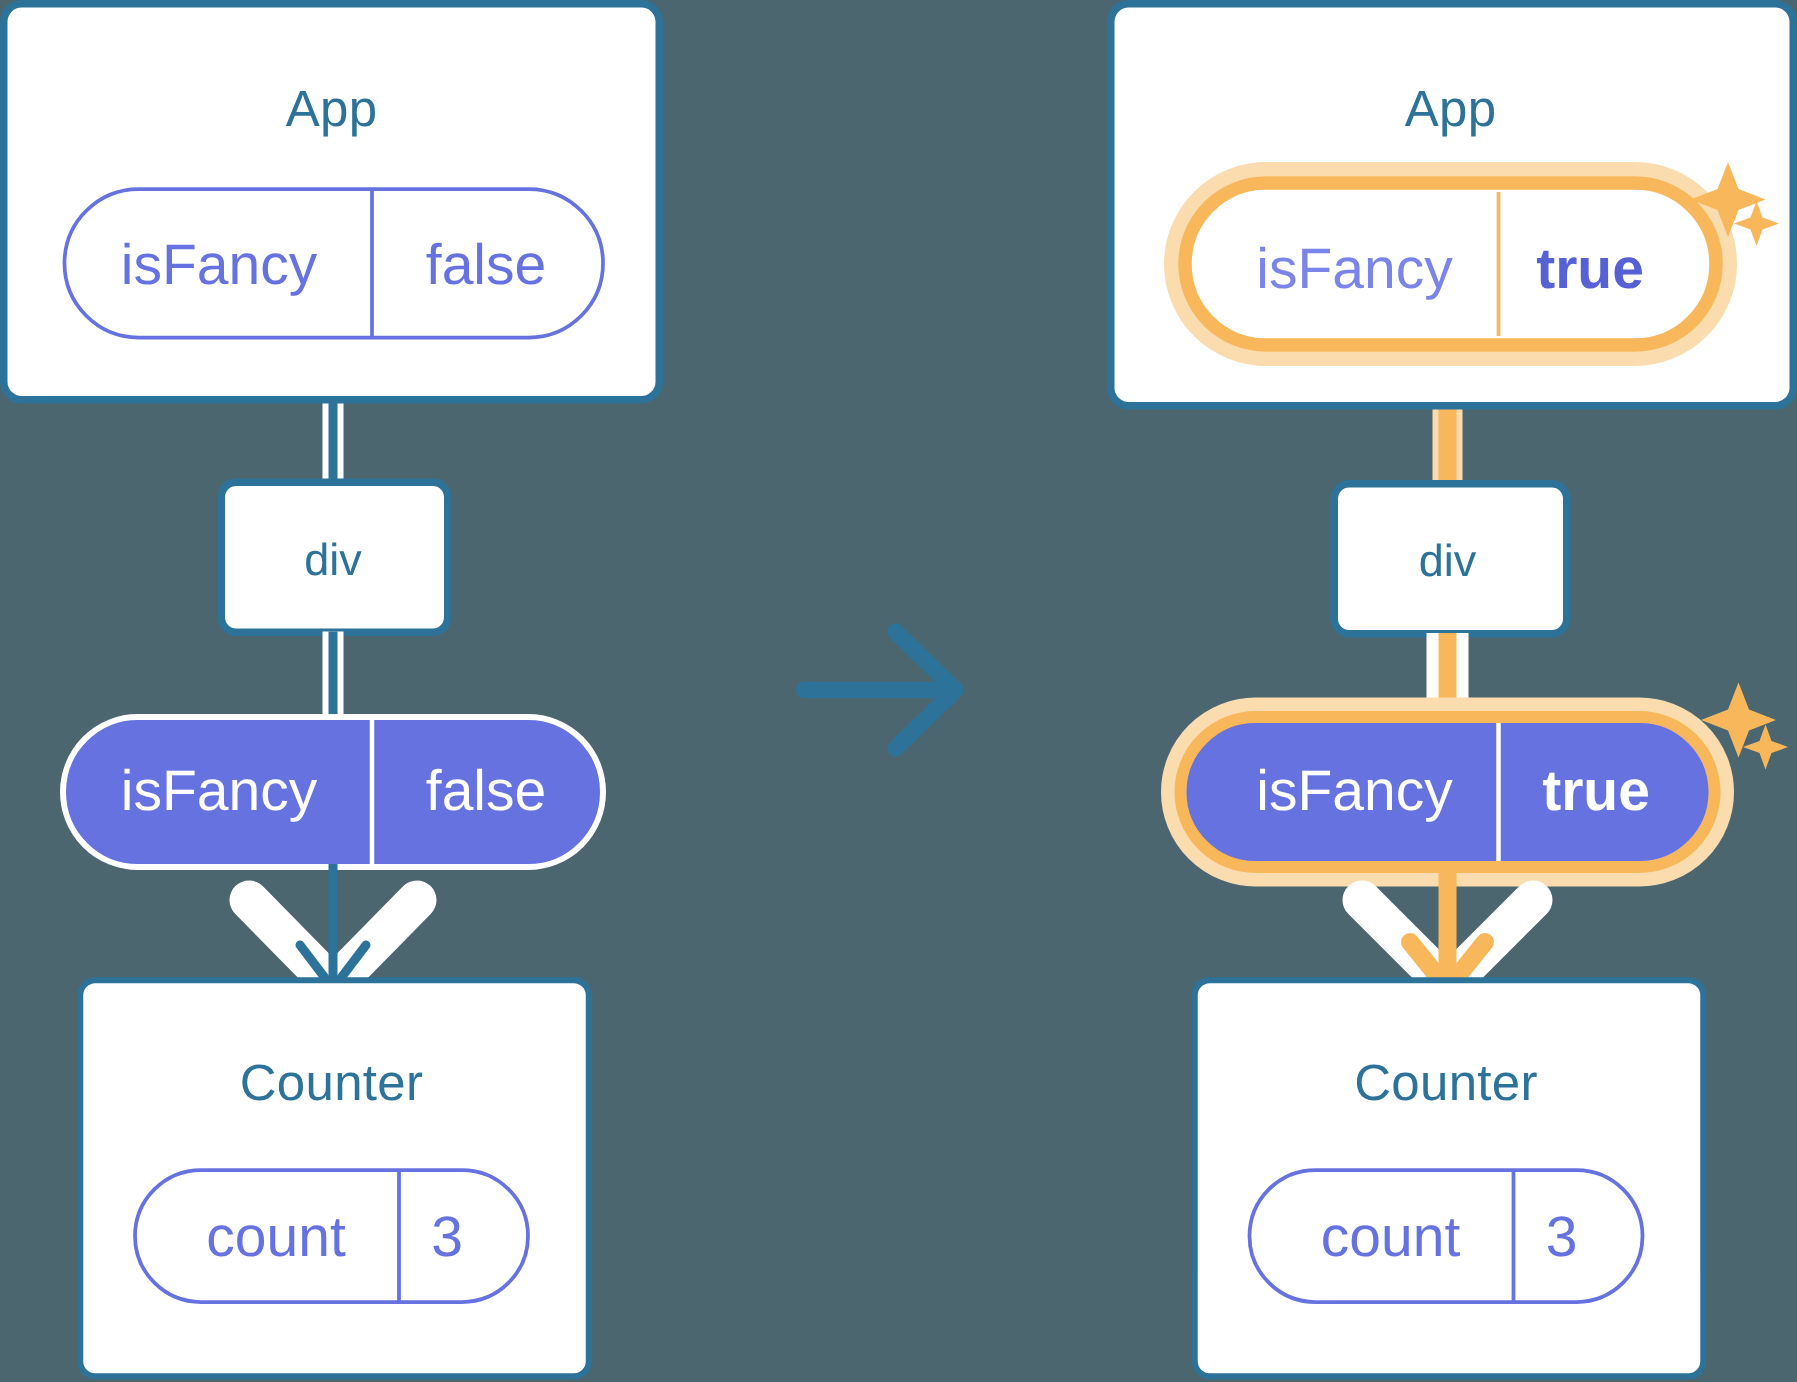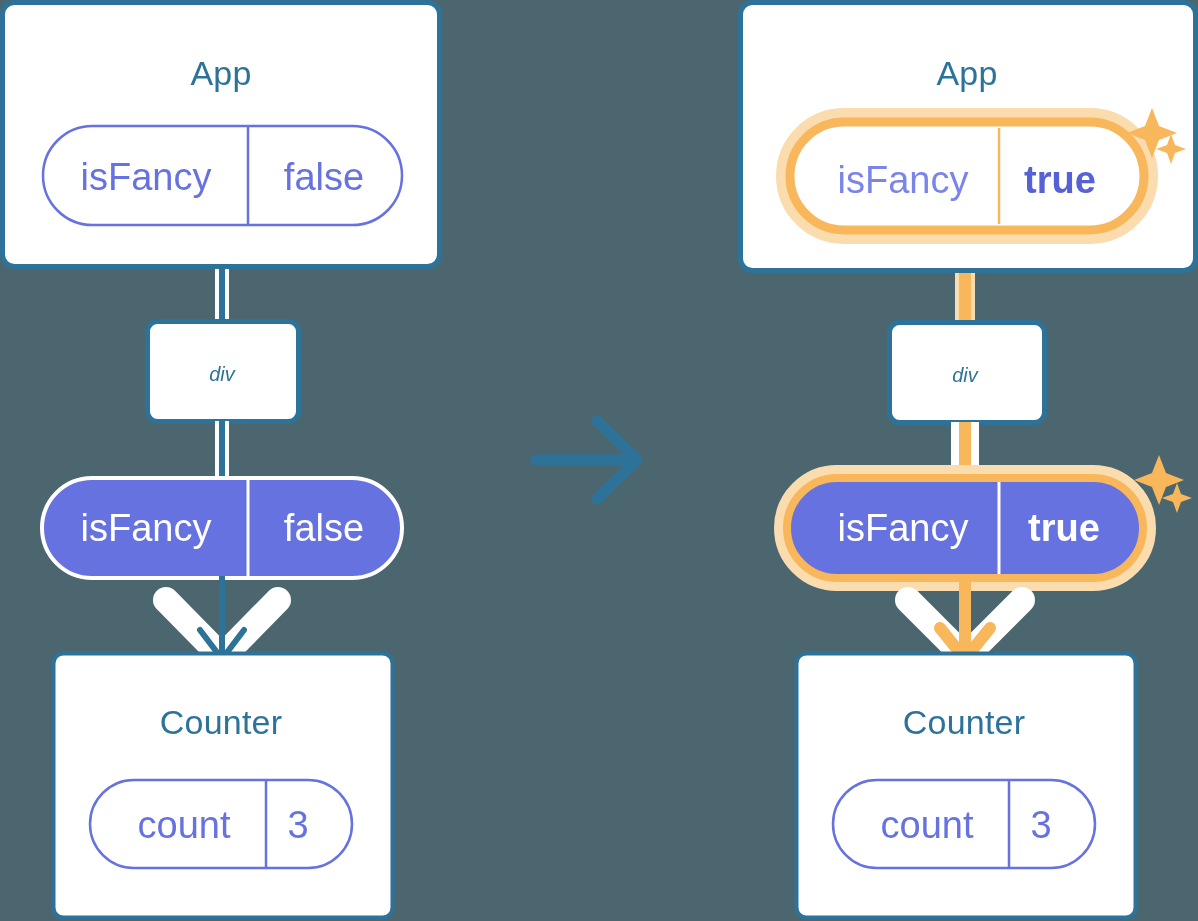--- a/index.html
+++ b/index.html
@@ -47,23 +47,22 @@
   }
   .pill-txt-bold {
     font-weight: bold;
     color: #5661d6;
   }
   .pill-txt-bold-white {
     font-weight: bold;
     color: #ffffff;
   }
   .div-txt {
-    font-size: 20px;
+    font-size: 30px;
     color: #2d7399;
-    font-style: italic;
   }
   .ctr {
     transform: translate(-50%, -50%);
   }
 </style>
 </head>
 <body>
 
 <div id="stage">
 

